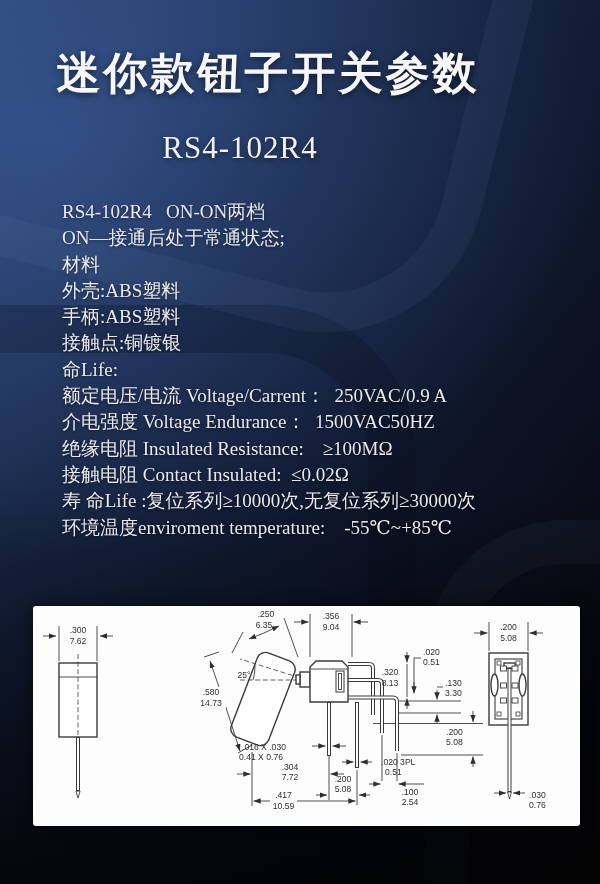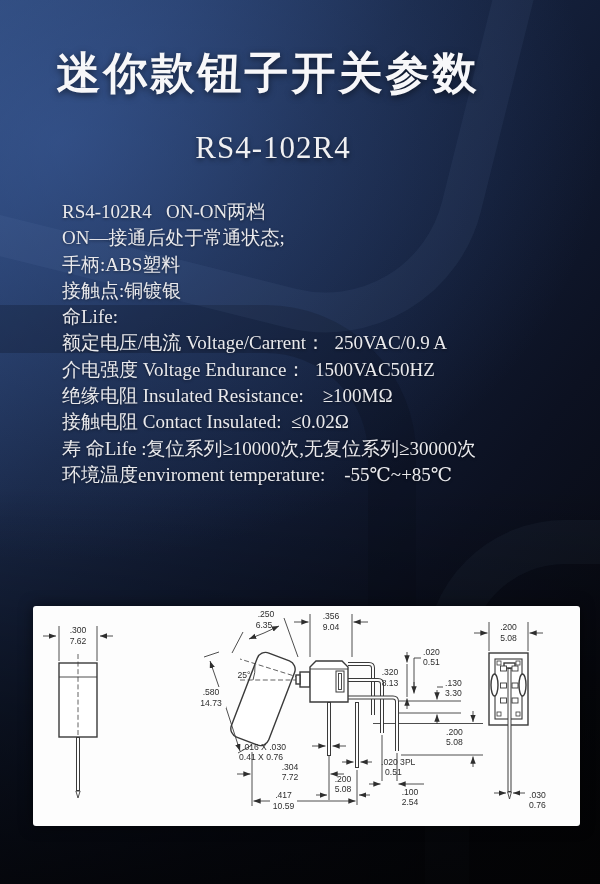--- a/index.html
+++ b/index.html
@@ -25,21 +25,20 @@
 
   .header{position:absolute;left:0;top:44px;width:536px;text-align:center;z-index:2;}
   .page-title{
     font-size:44px;font-weight:bold;color:#f7f7f9;letter-spacing:3px;
     text-shadow:0 2px 7px rgba(0,0,0,0.55);
   }
   .model-no{
     position:absolute;left:0;top:130px;width:480px;text-align:center;z-index:2;
     font-size:31px;color:#f0f0f2;letter-spacing:1px;
     text-shadow:0 2px 5px rgba(0,0,0,0.5);
-    padding-left:33px;
   }
   .specs{position:absolute;left:62px;top:199px;width:500px;z-index:2;}
   .spec-line{
     font-size:19px;line-height:26.3px;color:#e9e9ec;white-space:pre;
     text-shadow:0 1px 3px rgba(0,0,0,0.45);
   }
   .drawing-panel{
     position:absolute;left:33px;top:606px;width:547px;height:220px;z-index:2;
     background:#fdfdfd;border-radius:3px;box-shadow:0 0 14px rgba(0,0,0,0.5);
   }
@@ -62,20 +61,22 @@
 <div class="bg-bottom-shade"></div>
 
 <div class="header">
   <div class="page-title">迷你款钮子开关参数</div>
 </div>
 <div class="model-no">RS4-102R4</div>
 
 <div class="specs">
   <div class="spec-line">RS4-102R4   ON-ON两档</div>
   <div class="spec-line">ON—接通后处于常通状态;</div>
+  <div class="spec-line">材料</div>
+  <div class="spec-line">外壳:ABS塑料</div>
   <div class="spec-line">手柄:ABS塑料</div>
   <div class="spec-line">接触点:铜镀银</div>
   <div class="spec-line">命Life:</div>
   <div class="spec-line">额定电压/电流 Voltage/Carrent：  250VAC/0.9 A</div>
   <div class="spec-line">介电强度 Voltage Endurance：  1500VAC50HZ</div>
   <div class="spec-line">绝缘电阻 Insulated Resistance:    ≥100MΩ</div>
   <div class="spec-line">接触电阻 Contact Insulated:  ≤0.02Ω</div>
   <div class="spec-line">寿 命Life :复位系列≥10000次,无复位系列≥30000次</div>
   <div class="spec-line">环境温度enviroment temperature:    -55℃~+85℃</div>
 </div>

